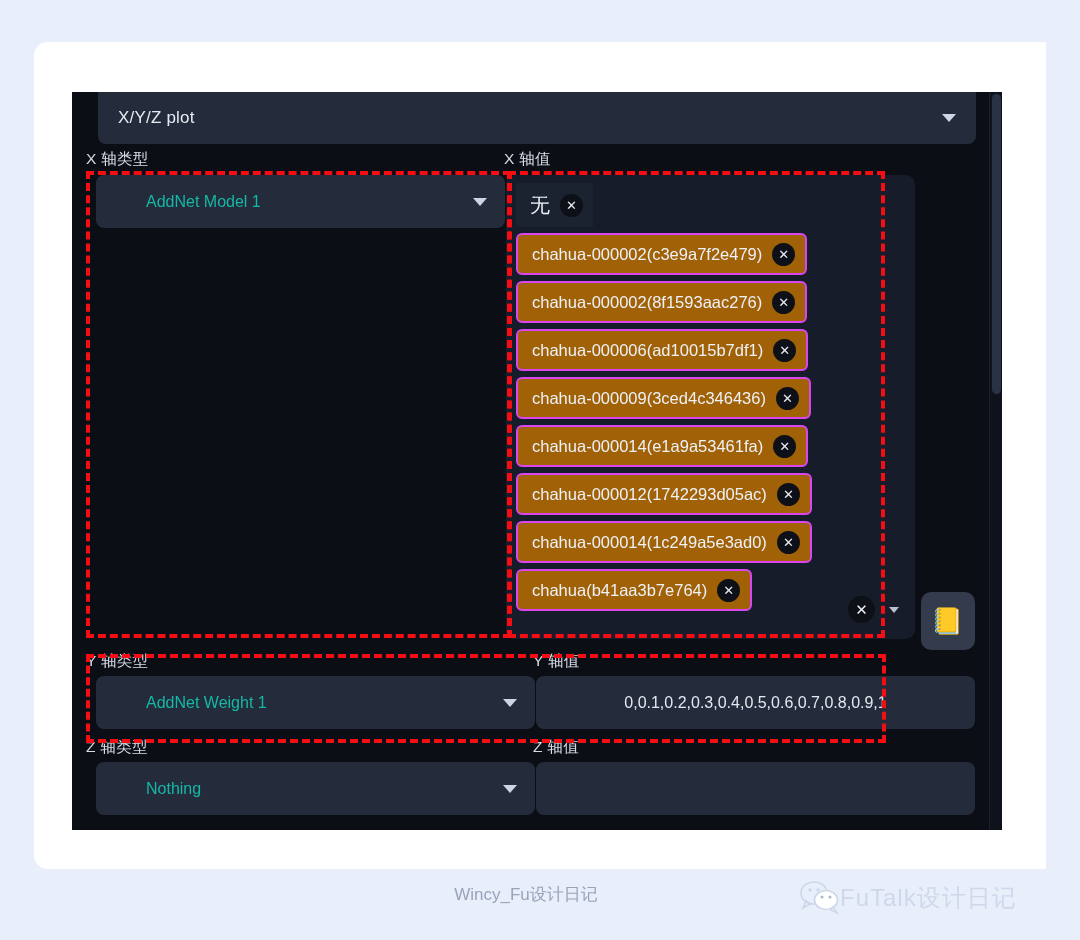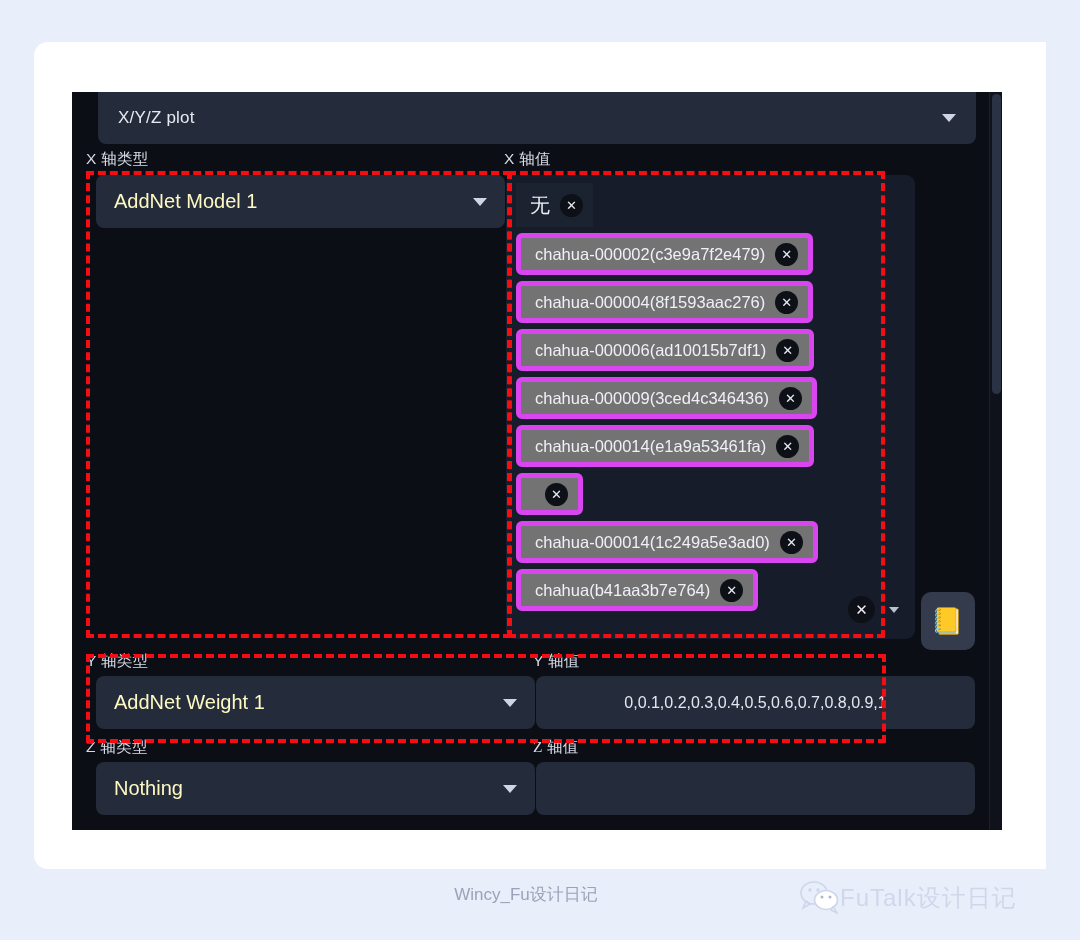--- a/index.html
+++ b/index.html
@@ -75,36 +75,36 @@
   }
 
   
   .dropdown {
     position: absolute;
     background: #242b3a;
     border-radius: 8px;
     display: flex; align-items: center;
     padding: 0 18px;
   }
-  .dropdown .val { color: #fef9c3; font-size: 20px; }
+  .dropdown .val { color: #14b8a6; font-size: 16px; margin-left: 32px; }
 
   
   #x-values-box {
     position: absolute;
     left: 434px; top: 83px;
     width: 409px; height: 464px;
     background: #161c29;
     border-radius: 9px;
     padding: 8px 10px 8px 10px;
   }
   .tag-list { display: flex; flex-direction: column; gap: 6px; }
   .tag {
     display: inline-flex; align-items: center;
-    background: #737373;
-    border: 5px solid #d946ef;
+    background: #a16207;
+    border: 2px solid #d946ef;
     border-radius: 6px;
     height: 42px;
     padding: 0 10px 0 14px;
     width: max-content;
     max-width: 100%;
   }
   .tag.plain { border: none; border-radius: 0; background: #1b2230; height: 44px; }
   .tag .txt { color: #eef1f7; font-size: 16.5px; white-space: nowrap; }
   .tag .txt.cjk { font-size: 20px; }
   .tag .x {
@@ -199,36 +199,37 @@
       <div class="tag-list" id="x-tag-list">
           <div class="tag plain">
             <span class="txt cjk">无</span>
             <span class="x">✕</span>
           </div>
           <div class="tag">
             <span class="txt">chahua-000002(c3e9a7f2e479)</span>
             <span class="x">✕</span>
           </div>
           <div class="tag">
-            <span class="txt">chahua-000004(8f1593aac276)</span>
+            <span class="txt">chahua-000002(8f1593aac276)</span>
             <span class="x">✕</span>
           </div>
           <div class="tag">
             <span class="txt">chahua-000006(ad10015b7df1)</span>
             <span class="x">✕</span>
           </div>
           <div class="tag">
             <span class="txt">chahua-000009(3ced4c346436)</span>
             <span class="x">✕</span>
           </div>
           <div class="tag">
             <span class="txt">chahua-000014(e1a9a53461fa)</span>
             <span class="x">✕</span>
           </div>
           <div class="tag">
+            <span class="txt">chahua-000012(1742293d05ac)</span>
             <span class="x">✕</span>
           </div>
           <div class="tag">
             <span class="txt">chahua-000014(1c249a5e3ad0)</span>
             <span class="x">✕</span>
           </div>
           <div class="tag">
             <span class="txt">chahua(b41aa3b7e764)</span>
             <span class="x">✕</span>
           </div>
@@ -251,21 +252,21 @@
     <div class="textfield" style="left:464px; top:584px; width:439px; height:53px;justify-content:center;">
       <span>0,0.1,0.2,0.3,0.4,0.5,0.6,0.7,0.8,0.9,1</span>
     </div>
 
     <div class="fieldlabel" style="left:14px; top:645px;">Z 轴类型</div>
     <div class="dropdown" style="left:24px; top:670px; width:439px; height:53px;">
       <span class="val">Nothing</span>
       <span class="caret"></span>
     </div>
 
-    <div class="fieldlabel" style="left:461px; top:645px;font-family:Liberation Serif, serif;">Z 轴值</div>
+    <div class="fieldlabel" style="left:461px; top:645px;">Z 轴值</div>
     <div class="textfield" style="left:464px; top:670px; width:439px; height:53px;">
       <span></span>
     </div>
 
     <div id="scrollbar-track">
       <div id="scrollbar-thumb"></div>
     </div>
 
   </div>
 

